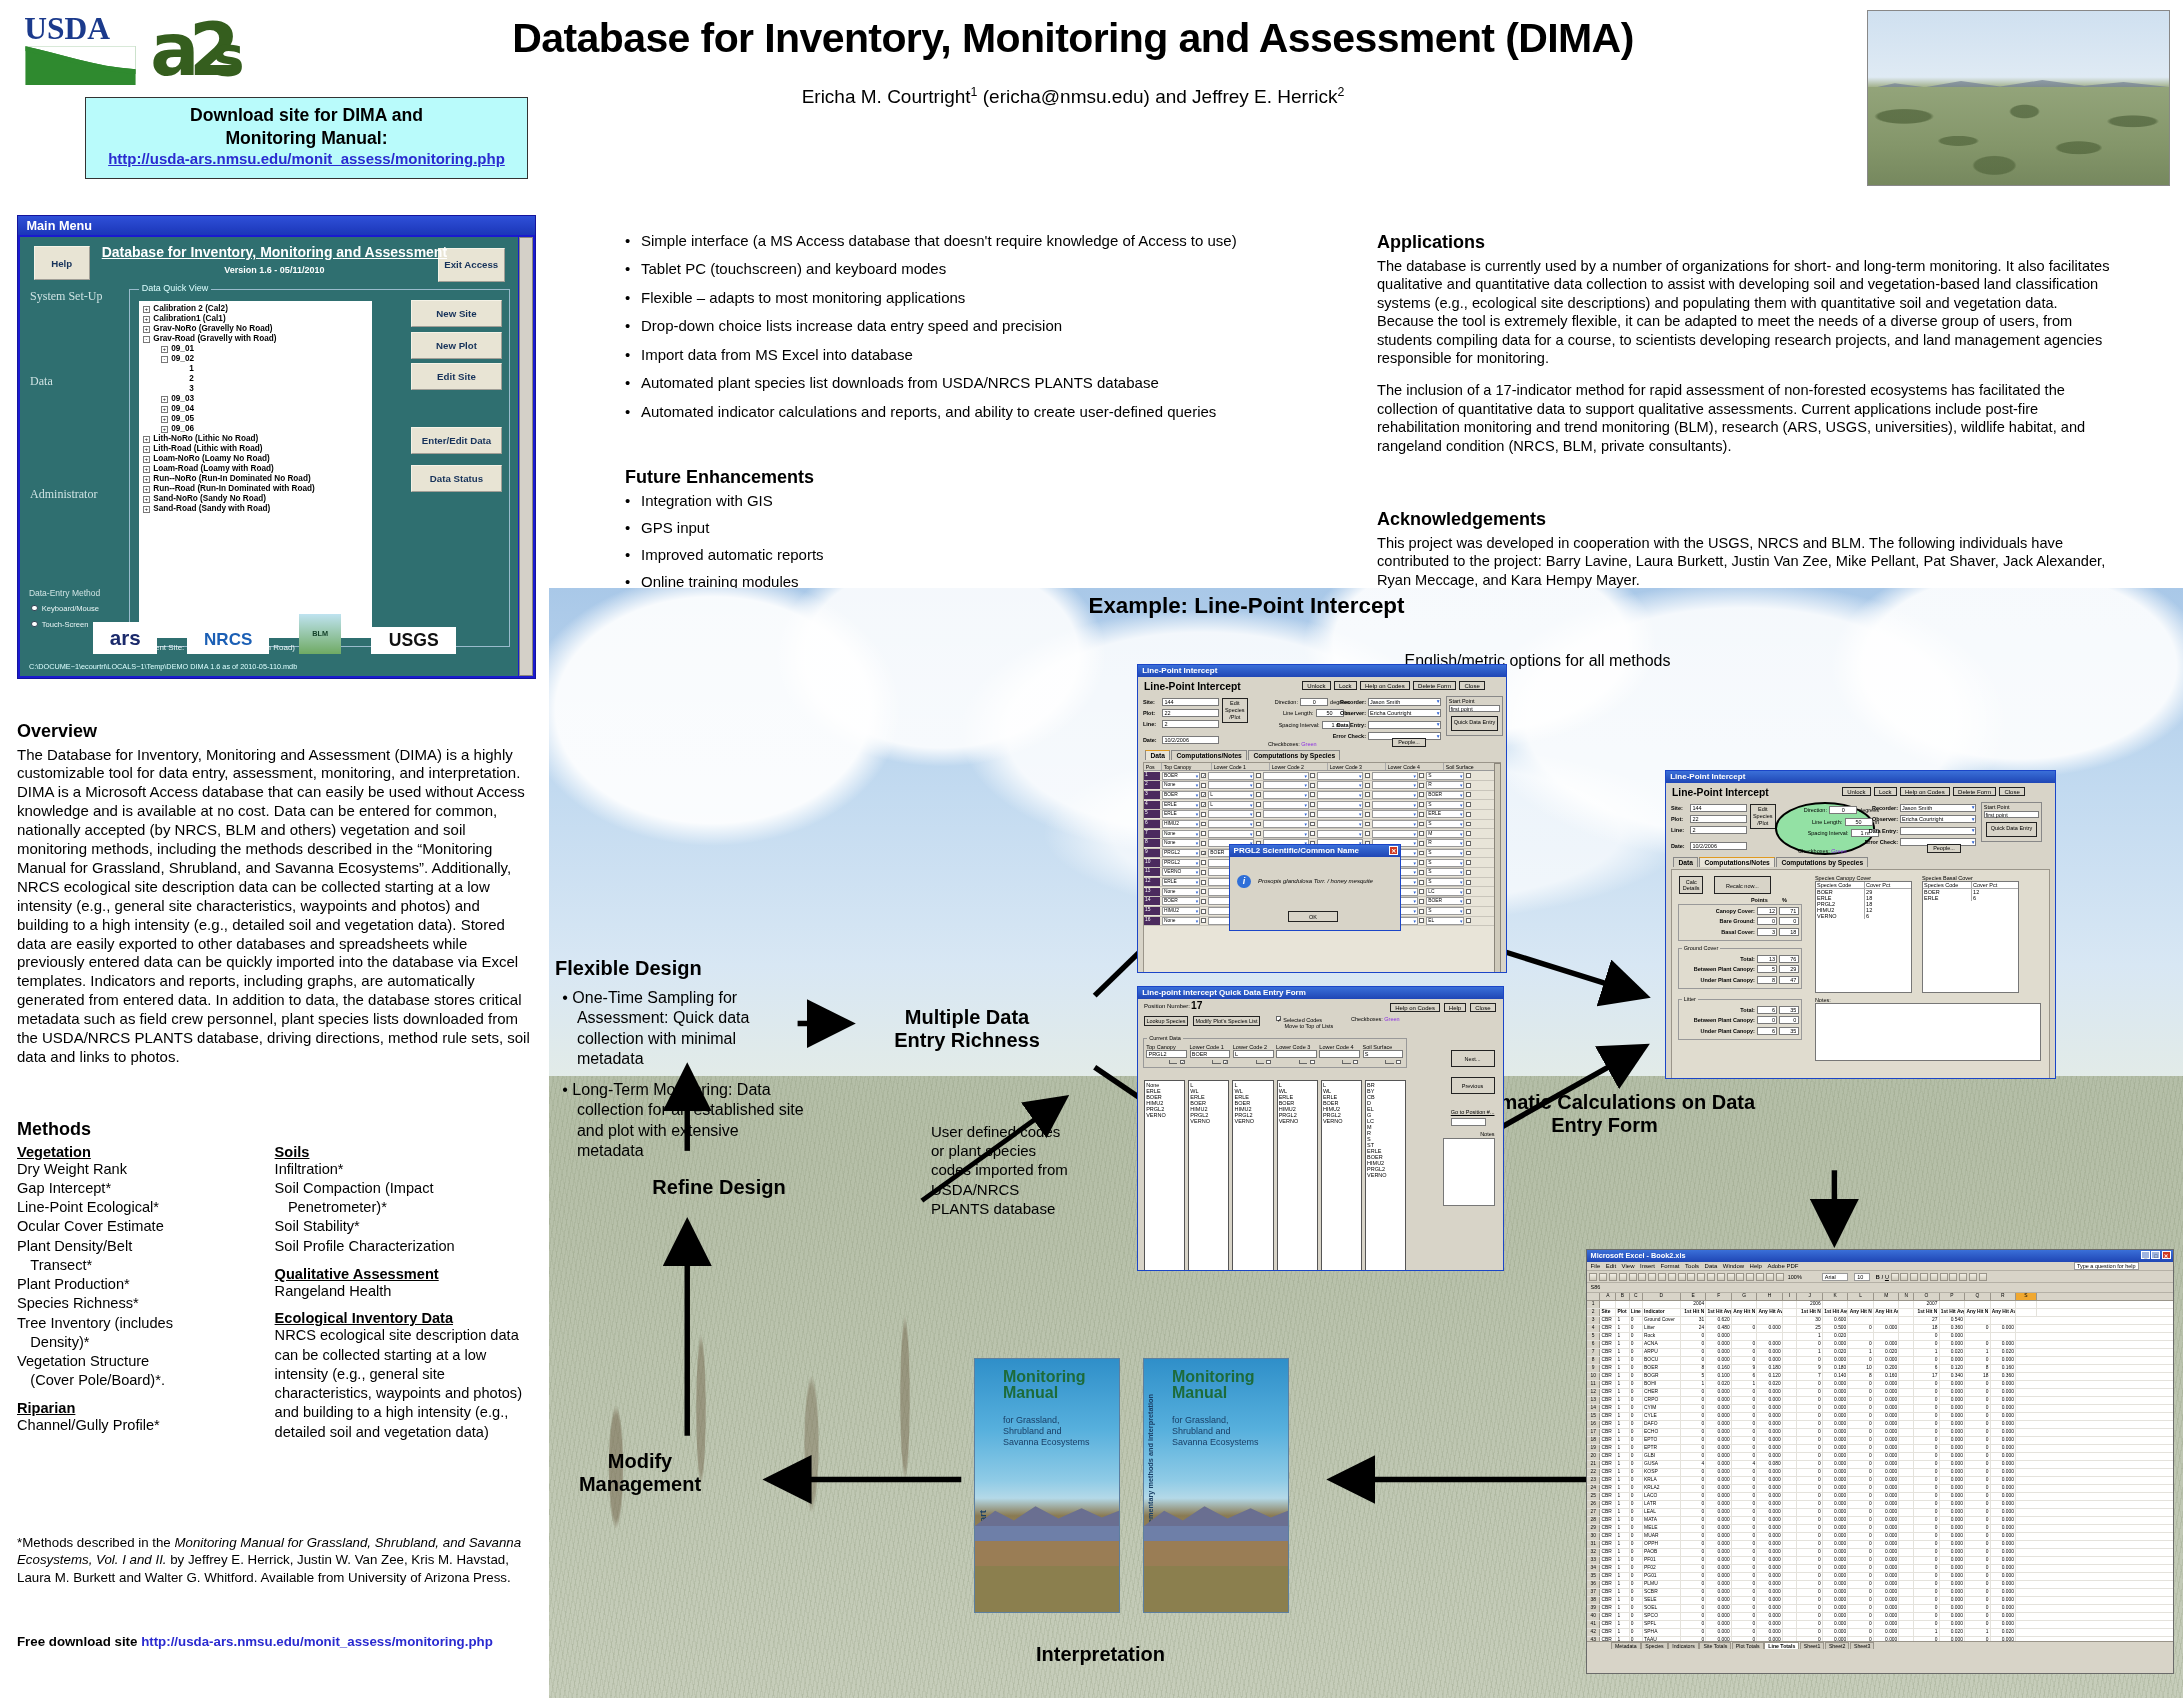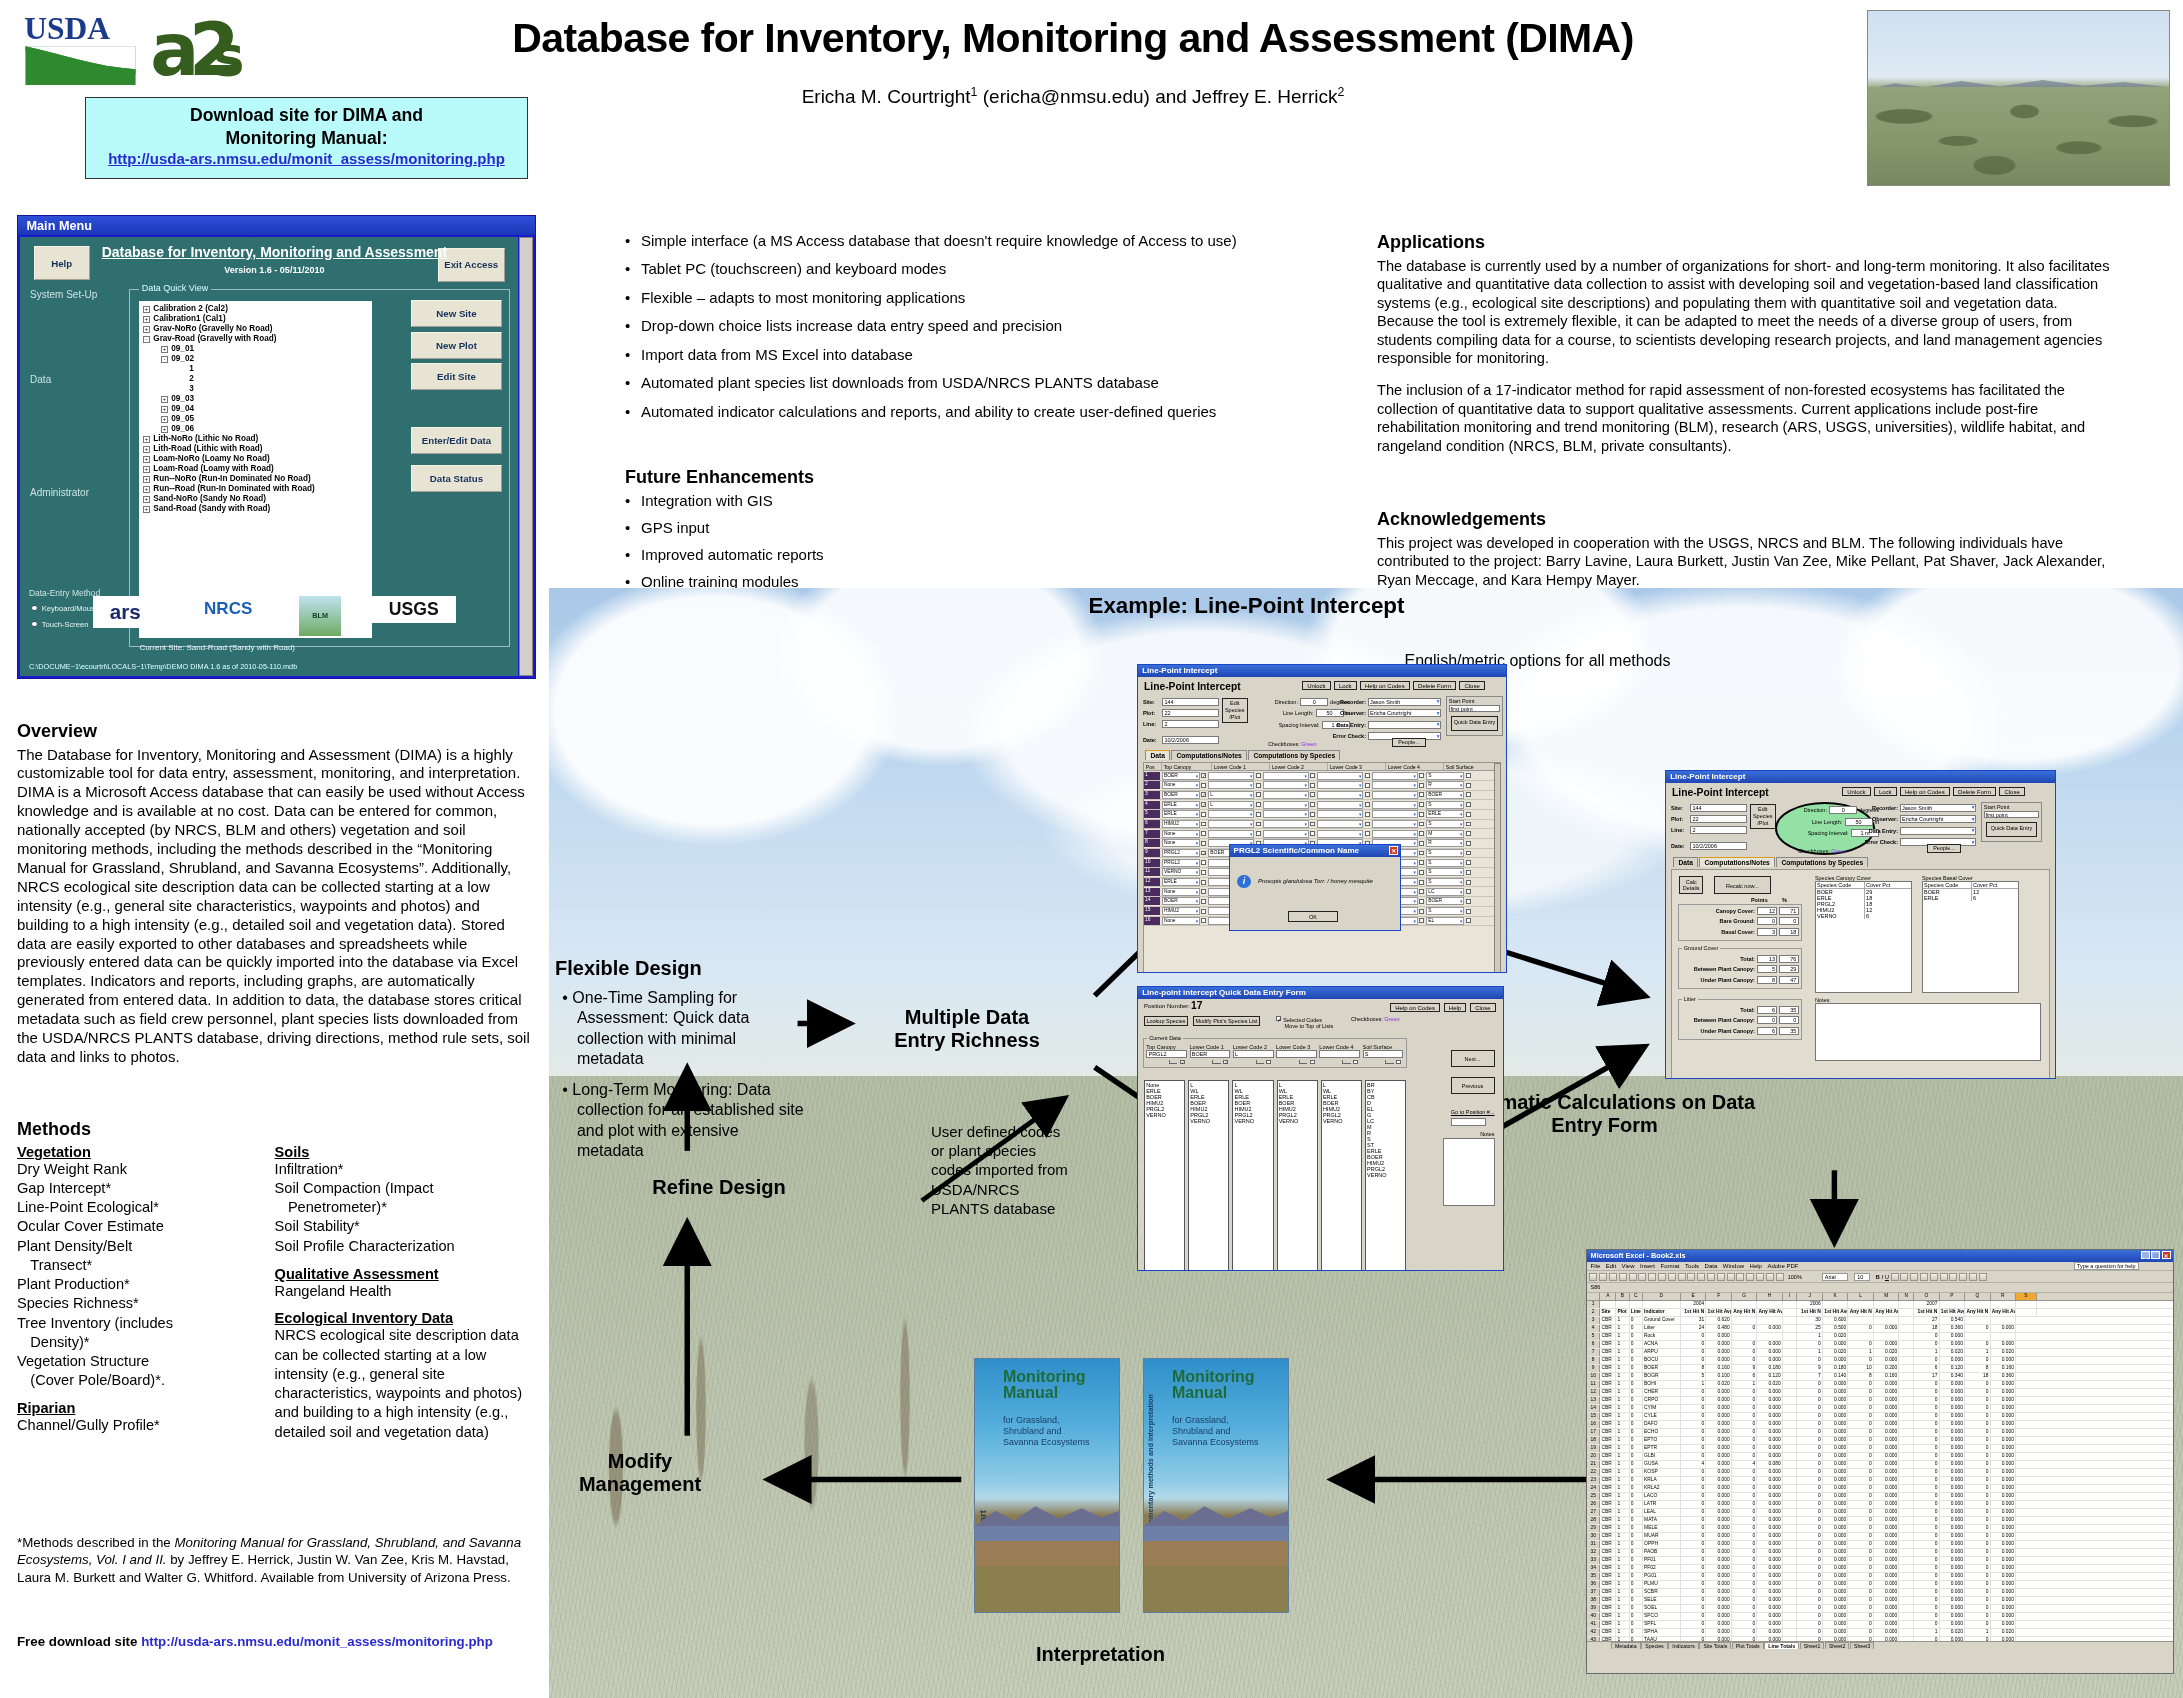--- a/index.html
+++ b/index.html
@@ -72,35 +72,35 @@
   #mm-scroll { position:absolute; right:2.4px; top:20.6px; width:13.3px; bottom:2.4px; background:#d4d0c8; border:0.6px solid #8a867e; }
   .mm-btn { background:#e8e4d4; border:1.2px outset #f5f2e6; color:#16325a;
      font-size:9.7px; font-weight:bold; text-align:center; display:flex;
      align-items:center; justify-content:center; line-height:1.15; }
   #mm-help { position:absolute; left:13.3px; top:9.7px; width:56px; height:34px; }
   #mm-exit { position:absolute; right:13.3px; top:11px; width:67px; height:34px; }
   #mm-heading { position:absolute; left:72px; top:7.3px; width:364px; text-align:center;
      font-size:14px; font-weight:bold; color:#fff; text-decoration:underline; }
   #mm-version { position:absolute; left:72px; top:28px; width:364px; text-align:center;
      font-size:9px; font-weight:bold; color:#fff; }
-  .mm-sec-label { position:absolute; color:#cfe3e3; font-size:10px; }
+  .mm-sec-label { position:absolute; color:#cfe3e3; font-size:12px;font-family:Liberation Serif, serif; }
   #mm-left-panel { position:absolute; left:8.5px; top:61px; width:97px; bottom:61px; }
   #mm-group { position:absolute; left:109px; top:52px; right:8.5px; bottom:29px;
      border:0.6px solid #9bc; }
   #mm-group-label { position:absolute; left:119px; top:46px; font-size:9px; color:#dff; background:#2f6f70; padding:0 2.4px; }
   #mm-tree { position:absolute; left:119px; top:64px; width:233px; bottom:38px; background:#fff;
      overflow:hidden; padding:3.6px 0 0 3.6px; }
   .tr { font-size:8.2px; color:#000; font-weight:bold; line-height:10px; white-space:nowrap; }
   .tr .pm { display:inline-block; width:6.7px; height:6.7px; border:0.6px solid #777; font-size:5.5px;
      line-height:5.5px; text-align:center; margin-right:3.6px; background:#fff; font-weight:normal; }
   #mm-current { position:absolute; left:119px; bottom:24px; font-size:8px; color:#e7f3f3; }
   #mm-right-btns { position:absolute; right:16px; top:63px; width:91px; }
   #mm-dem { position:absolute; left:8.5px; bottom:4.9px; font-size:7.3px; color:#dff; }
   #mm-logos { position:absolute; left:0; right:0; bottom:22px; height:58px; display:flex;
-     align-items:flex-start; justify-content:center; gap:30px;margin-left:11px; }
+     align-items:flex-end; justify-content:center; gap:30px;margin-left:11px; }
   .mmlogo { background:#fff; display:flex; align-items:center; justify-content:center;
      font-weight:bold; font-family:"Liberation Sans", sans-serif; }
   #mm-de-label { position:absolute; left:8.5px; bottom:78px; font-size:8.5px; color:#cfe3e3; }
   .radio-row { position:absolute; left:11px; font-size:7.6px; color:#eaf5f5; }
   .radio-row .dot { display:inline-block; width:6.7px; height:6.7px; border-radius:50%;
      background:#fff; border:1.2px solid #345; margin-right:3.6px; vertical-align:-0.6px; }
 
   
   .sec-h { font-size:18px; font-weight:bold; color:#000; margin-bottom:3.6px; }
   .body-t { font-size:15px; line-height:1.26; color:#000; text-align:left; }

